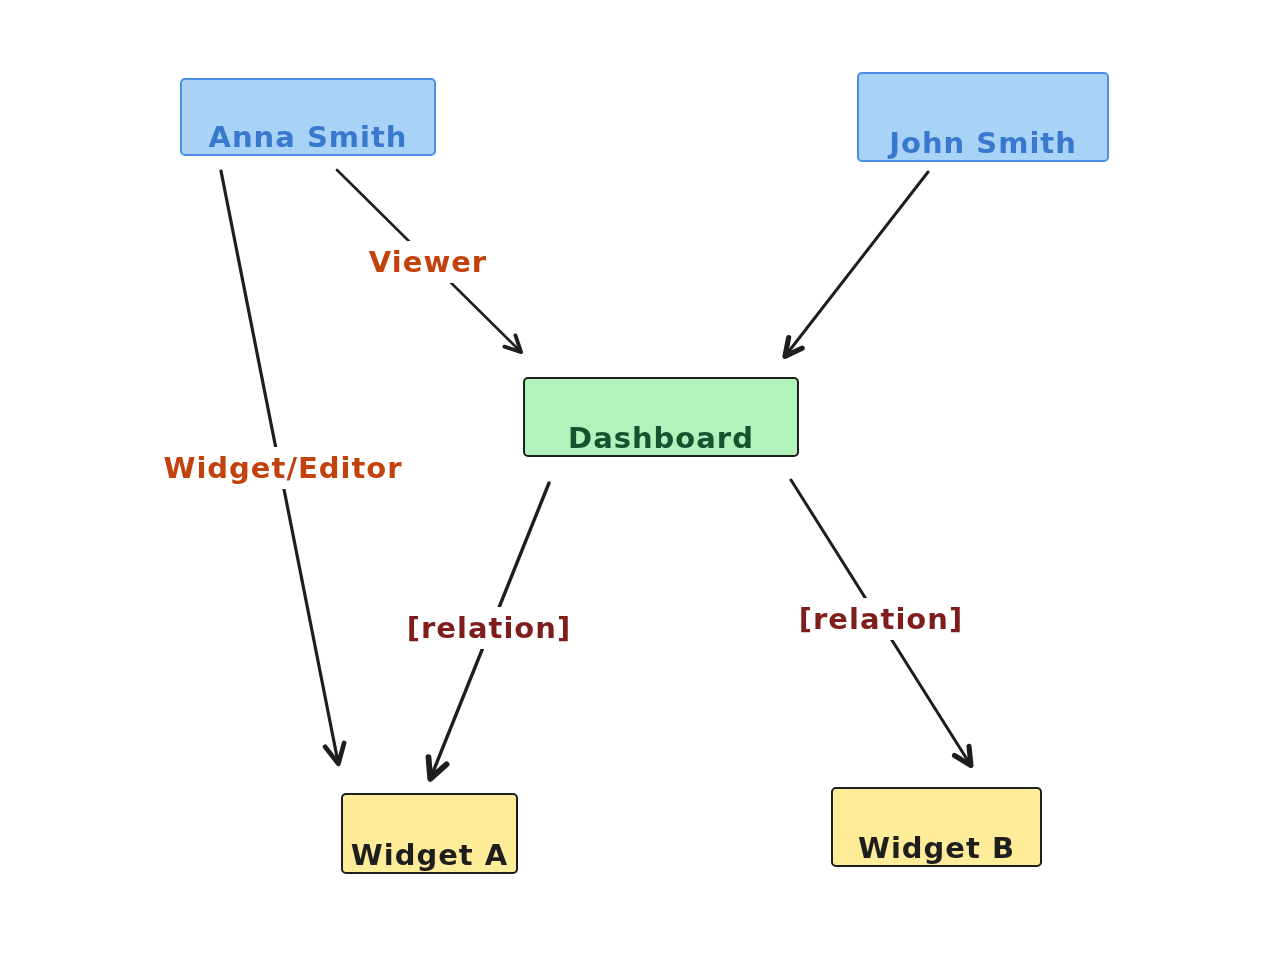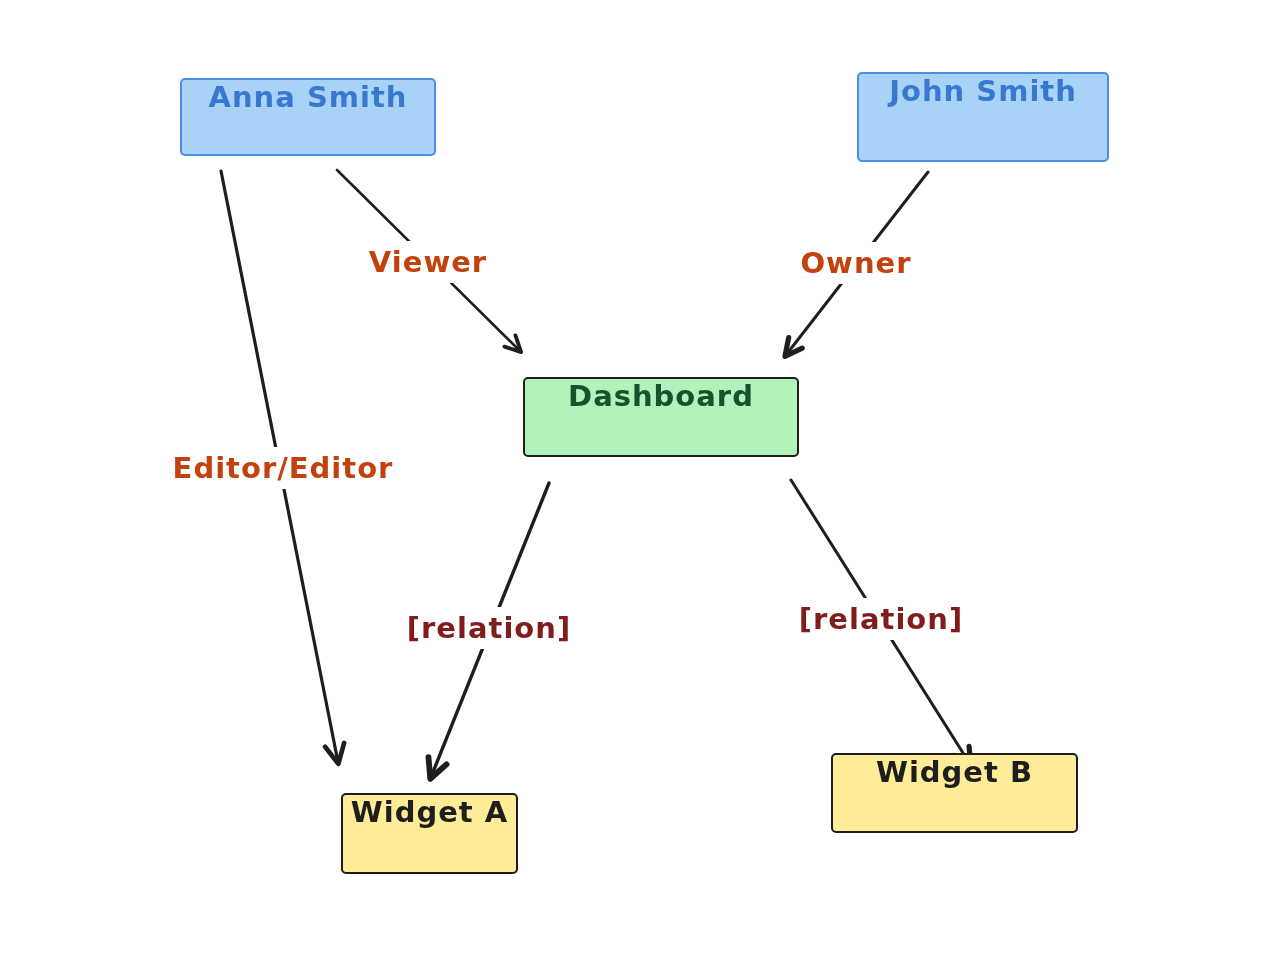--- a/index.html
+++ b/index.html
@@ -20,21 +20,21 @@
     left: 0;
     top: 0;
     width: 1272px;
     height: 954px;
     pointer-events: none;
   }
   .node {
     position: absolute;
     box-sizing: border-box;
     display: flex;
-    align-items: flex-start;
+    align-items: flex-end;
     justify-content: center;
     border-radius: 5px;
     font-size: 29px;
     font-weight: 700;
     letter-spacing: 1px;
     white-space: nowrap;
   }
   .node-blue {
     background: #a8d3f7;
     border: 2.5px solid #4a8fe2;
@@ -100,27 +100,26 @@
   </div>
 
   <div class="node node-green" style="left:523px; top:377px; width:276px; height:80px;">
     <span>Dashboard</span>
   </div>
 
   <div class="node node-yellow" style="left:341px; top:793px; width:177px; height:81px;">
     <span>Widget A</span>
   </div>
 
-  <div class="node node-yellow" style="left:831px; top:753px; width:247px; height:80px;">
+  <div class="node node-yellow" style="left:831px; top:787px; width:211px; height:80px;">
     <span>Widget B</span>
   </div>
 
   <div class="edge-label" style="left:428px; top:262px;">Viewer</div>
 
-  <div class="edge-label" style="left:856px; top:263px;">Owner</div>
 
-  <div class="edge-label" style="left:283px; top:468px;">Editor/Editor</div>
+  <div class="edge-label" style="left:283px; top:468px;">Widget/Editor</div>
 
   <div class="edge-label edge-label-red" style="left:489px; top:628px;">[relation]</div>
 
   <div class="edge-label edge-label-red" style="left:881px; top:619px;">[relation]</div>
 
 </div>
 
 </body></html>

